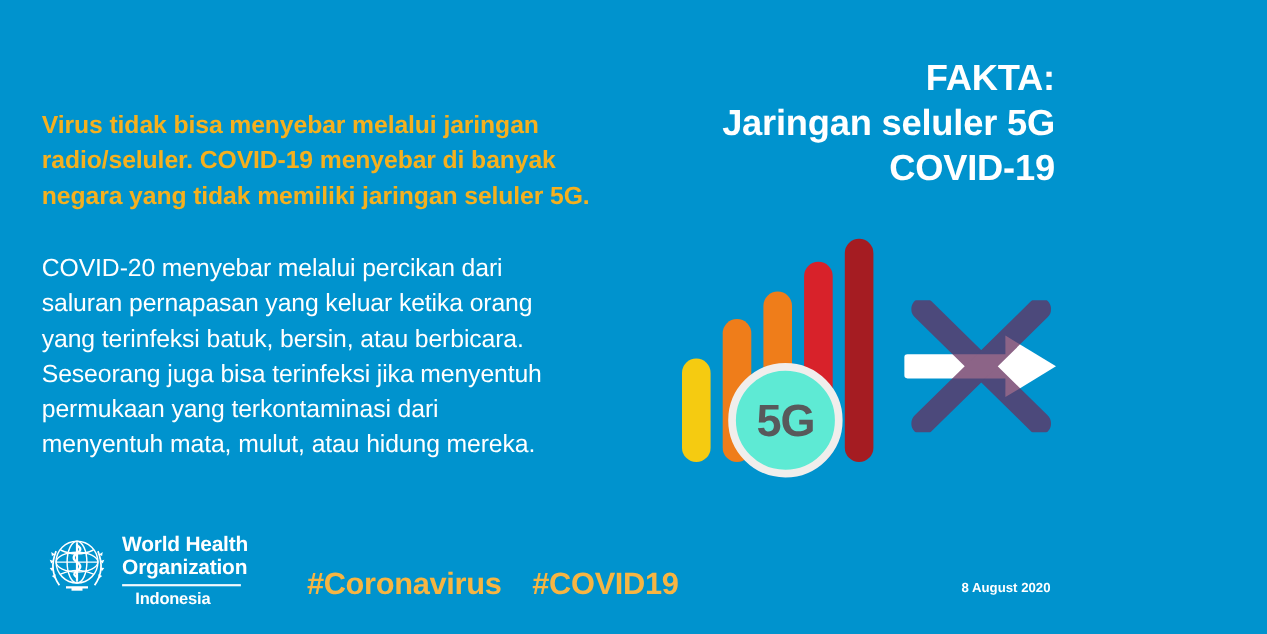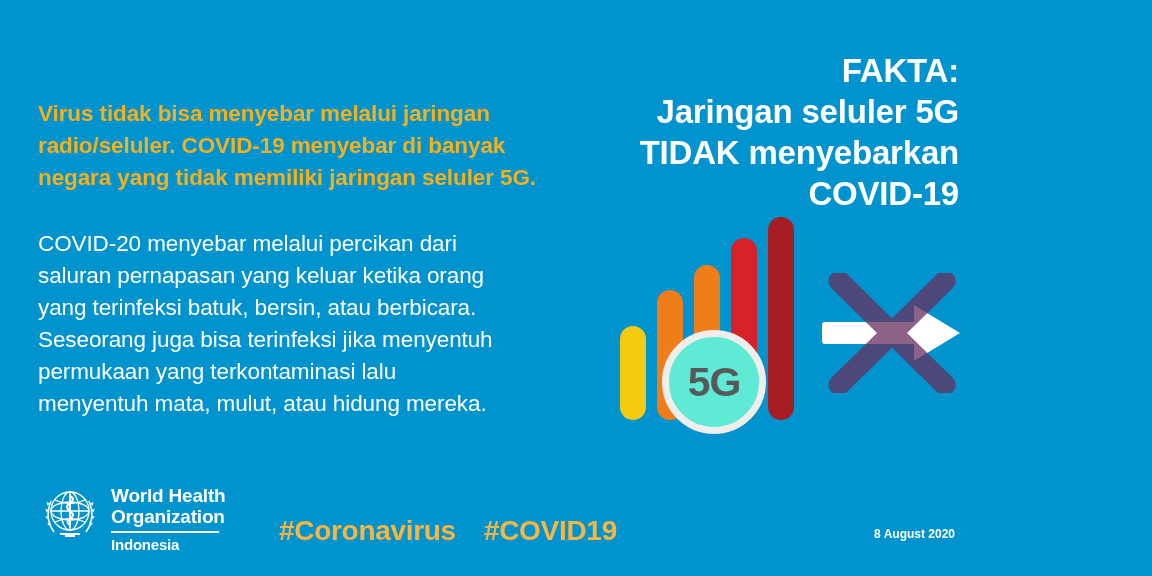--- a/index.html
+++ b/index.html
@@ -92,20 +92,21 @@
     background: #ffffff;
     width: 108px;
     opacity: 0.95;
   }
   .who-country {
     display: block;
     color: #ffffff;
     font-weight: bold;
     font-size: 15px;
     line-height: 17px;
+    margin-left: 12px;
   }
 
   
   .hashtags {
     position: absolute;
     left: 248px;
     top: 514px;
     display: flex;
     gap: 28px;
     color: #f7b542;
@@ -202,36 +203,35 @@
   .v-c { left: 52px; top: 88px; }
 </style>
 </head>
 <body>
 
 <div class="canvas">
 
   <div class="headline">
     <span class="l1">FAKTA:</span>
     <span class="l2">Jaringan seluler 5G</span>
-    <span class="l3">TIDAK menyebarkan</span>
     <span class="l4">COVID-19</span>
   </div>
 
   <div class="lead">
     <span>Virus tidak bisa menyebar melalui jaringan</span>
     <span>radio/seluler. COVID-19 menyebar di banyak</span>
     <span>negara yang tidak memiliki jaringan seluler 5G.</span>
   </div>
 
   <div class="body-copy">
     <span>COVID-20 menyebar melalui percikan dari</span>
     <span>saluran pernapasan yang keluar ketika orang</span>
     <span>yang terinfeksi batuk, bersin, atau berbicara.</span>
     <span>Seseorang juga bisa terinfeksi jika menyentuh</span>
-    <span>permukaan yang terkontaminasi lalu</span>
+    <span>permukaan yang terkontaminasi dari</span>
     <span>menyentuh mata, mulut, atau hidung mereka.</span>
   </div>
 
   <div class="who-logo">
     <svg class="who-emblem" viewBox="0 0 64 64">
       <g fill="none" stroke="#ffffff" stroke-width="1.3">
         <circle cx="32" cy="29" r="19"></circle>
         <ellipse cx="32" cy="29" rx="9" ry="19"></ellipse>
         <ellipse cx="32" cy="29" rx="19" ry="9"></ellipse>
         <line x1="13" y1="29" x2="51" y2="29"></line>

